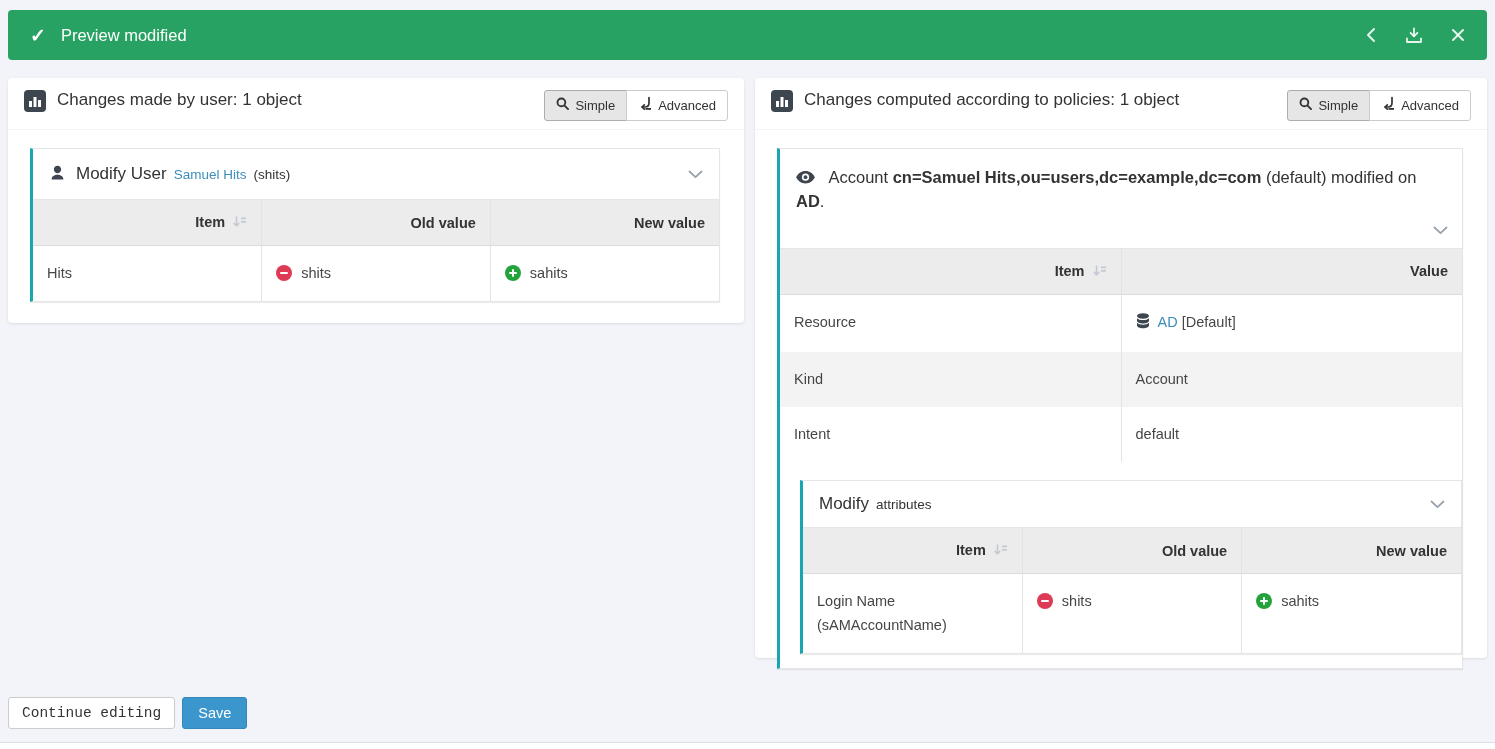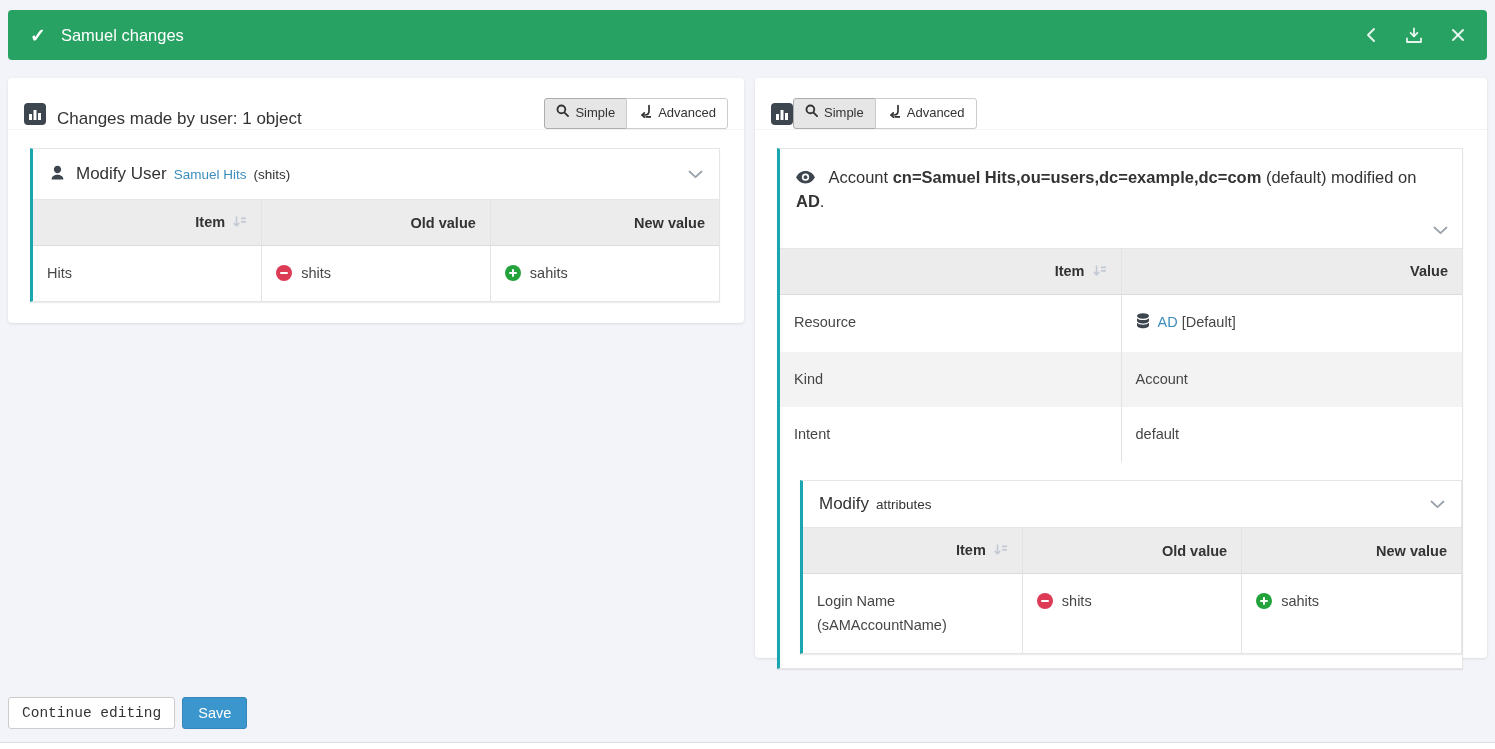--- a/index.html
+++ b/index.html
@@ -24,21 +24,21 @@
 
   
   .panel {
     position:absolute; background:#fff; border-radius:4px;
     box-shadow:0 1px 3px rgba(0,0,0,.10);
   }
   .panel-left  { left:8px;   top:78px; width:736px; height:245px; }
   .panel-right { left:755px; top:78px; width:732px; height:580px; }
 
   .panel-header {
-    height:52px; display:flex; align-items:flex-end; padding:0 16px;
+    height:52px; display:flex; align-items:flex-start; padding:12px 16px;
     border-bottom:1px solid #f3f3f3;
   }
   .panel-title { font-size:17px; color:#333; margin-left:11px; flex:1 1 auto; white-space:nowrap; }
   .chart-icon { flex:0 0 auto; }
 
   .btn-group { display:flex; flex:0 0 auto; }
   .btn-toggle {
     display:flex; align-items:center; gap:6px;
     border:1px solid #ccc; background:#fff; color:#333;
     font-size:13px; padding:5px 11px; cursor:pointer; line-height:1.4;
@@ -105,21 +105,21 @@
   .footer-strip {
     position:absolute; left:0; right:0; bottom:0; height:7px;
     background:#fff; border-top:1px solid #d9dee7;
   }
 </style>
 </head>
 <body>
 
 <div class="banner">
   <span class="banner-check">✓</span>
-  <span class="banner-title">Samuel changes</span>
+  <span class="banner-title">Preview modified</span>
   <div class="banner-actions">
     <span>
       <svg width="12" height="16" viewBox="0 0 12 16">
           <polyline points="9,2 3,8 9,14" fill="none" stroke="rgba(255,255,255,.88)" stroke-width="2" stroke-linecap="round" stroke-linejoin="round"></polyline>
         </svg>
     </span>
     <span>
       <svg width="18" height="17" viewBox="0 0 18 17">
         <g fill="none" stroke="rgba(255,255,255,.88)" stroke-width="1.8" stroke-linecap="round" stroke-linejoin="round">
           <line x1="9" y1="1.5" x2="9" y2="9"></line>
@@ -224,20 +224,21 @@
 <div class="panel panel-right">
   <div class="panel-header">
     <span class="chart-icon">
       <svg width="22" height="22" viewBox="0 0 22 22">
           <rect width="22" height="22" rx="4" fill="#3d454f"></rect>
           <rect x="5" y="11" width="3" height="6" fill="#fff"></rect>
           <rect x="9.5" y="7" width="3" height="10" fill="#fff"></rect>
           <rect x="14" y="10" width="3" height="7" fill="#fff"></rect>
         </svg>
     </span>
+    <span class="panel-title">Changes computed according to policies: 1 object</span>
     <div class="btn-group">
       <button class="btn-toggle active">
         <span>
           <svg width="13" height="13" viewBox="0 0 14 14">
               <circle cx="5.8" cy="5.8" r="4.2" fill="none" stroke="#333" stroke-width="2"></circle>
               <line x1="9.2" y1="9.2" x2="13" y2="13" stroke="#333" stroke-width="2" stroke-linecap="round"></line>
             </svg>
         </span>
         <span>Simple</span>
       </button>

